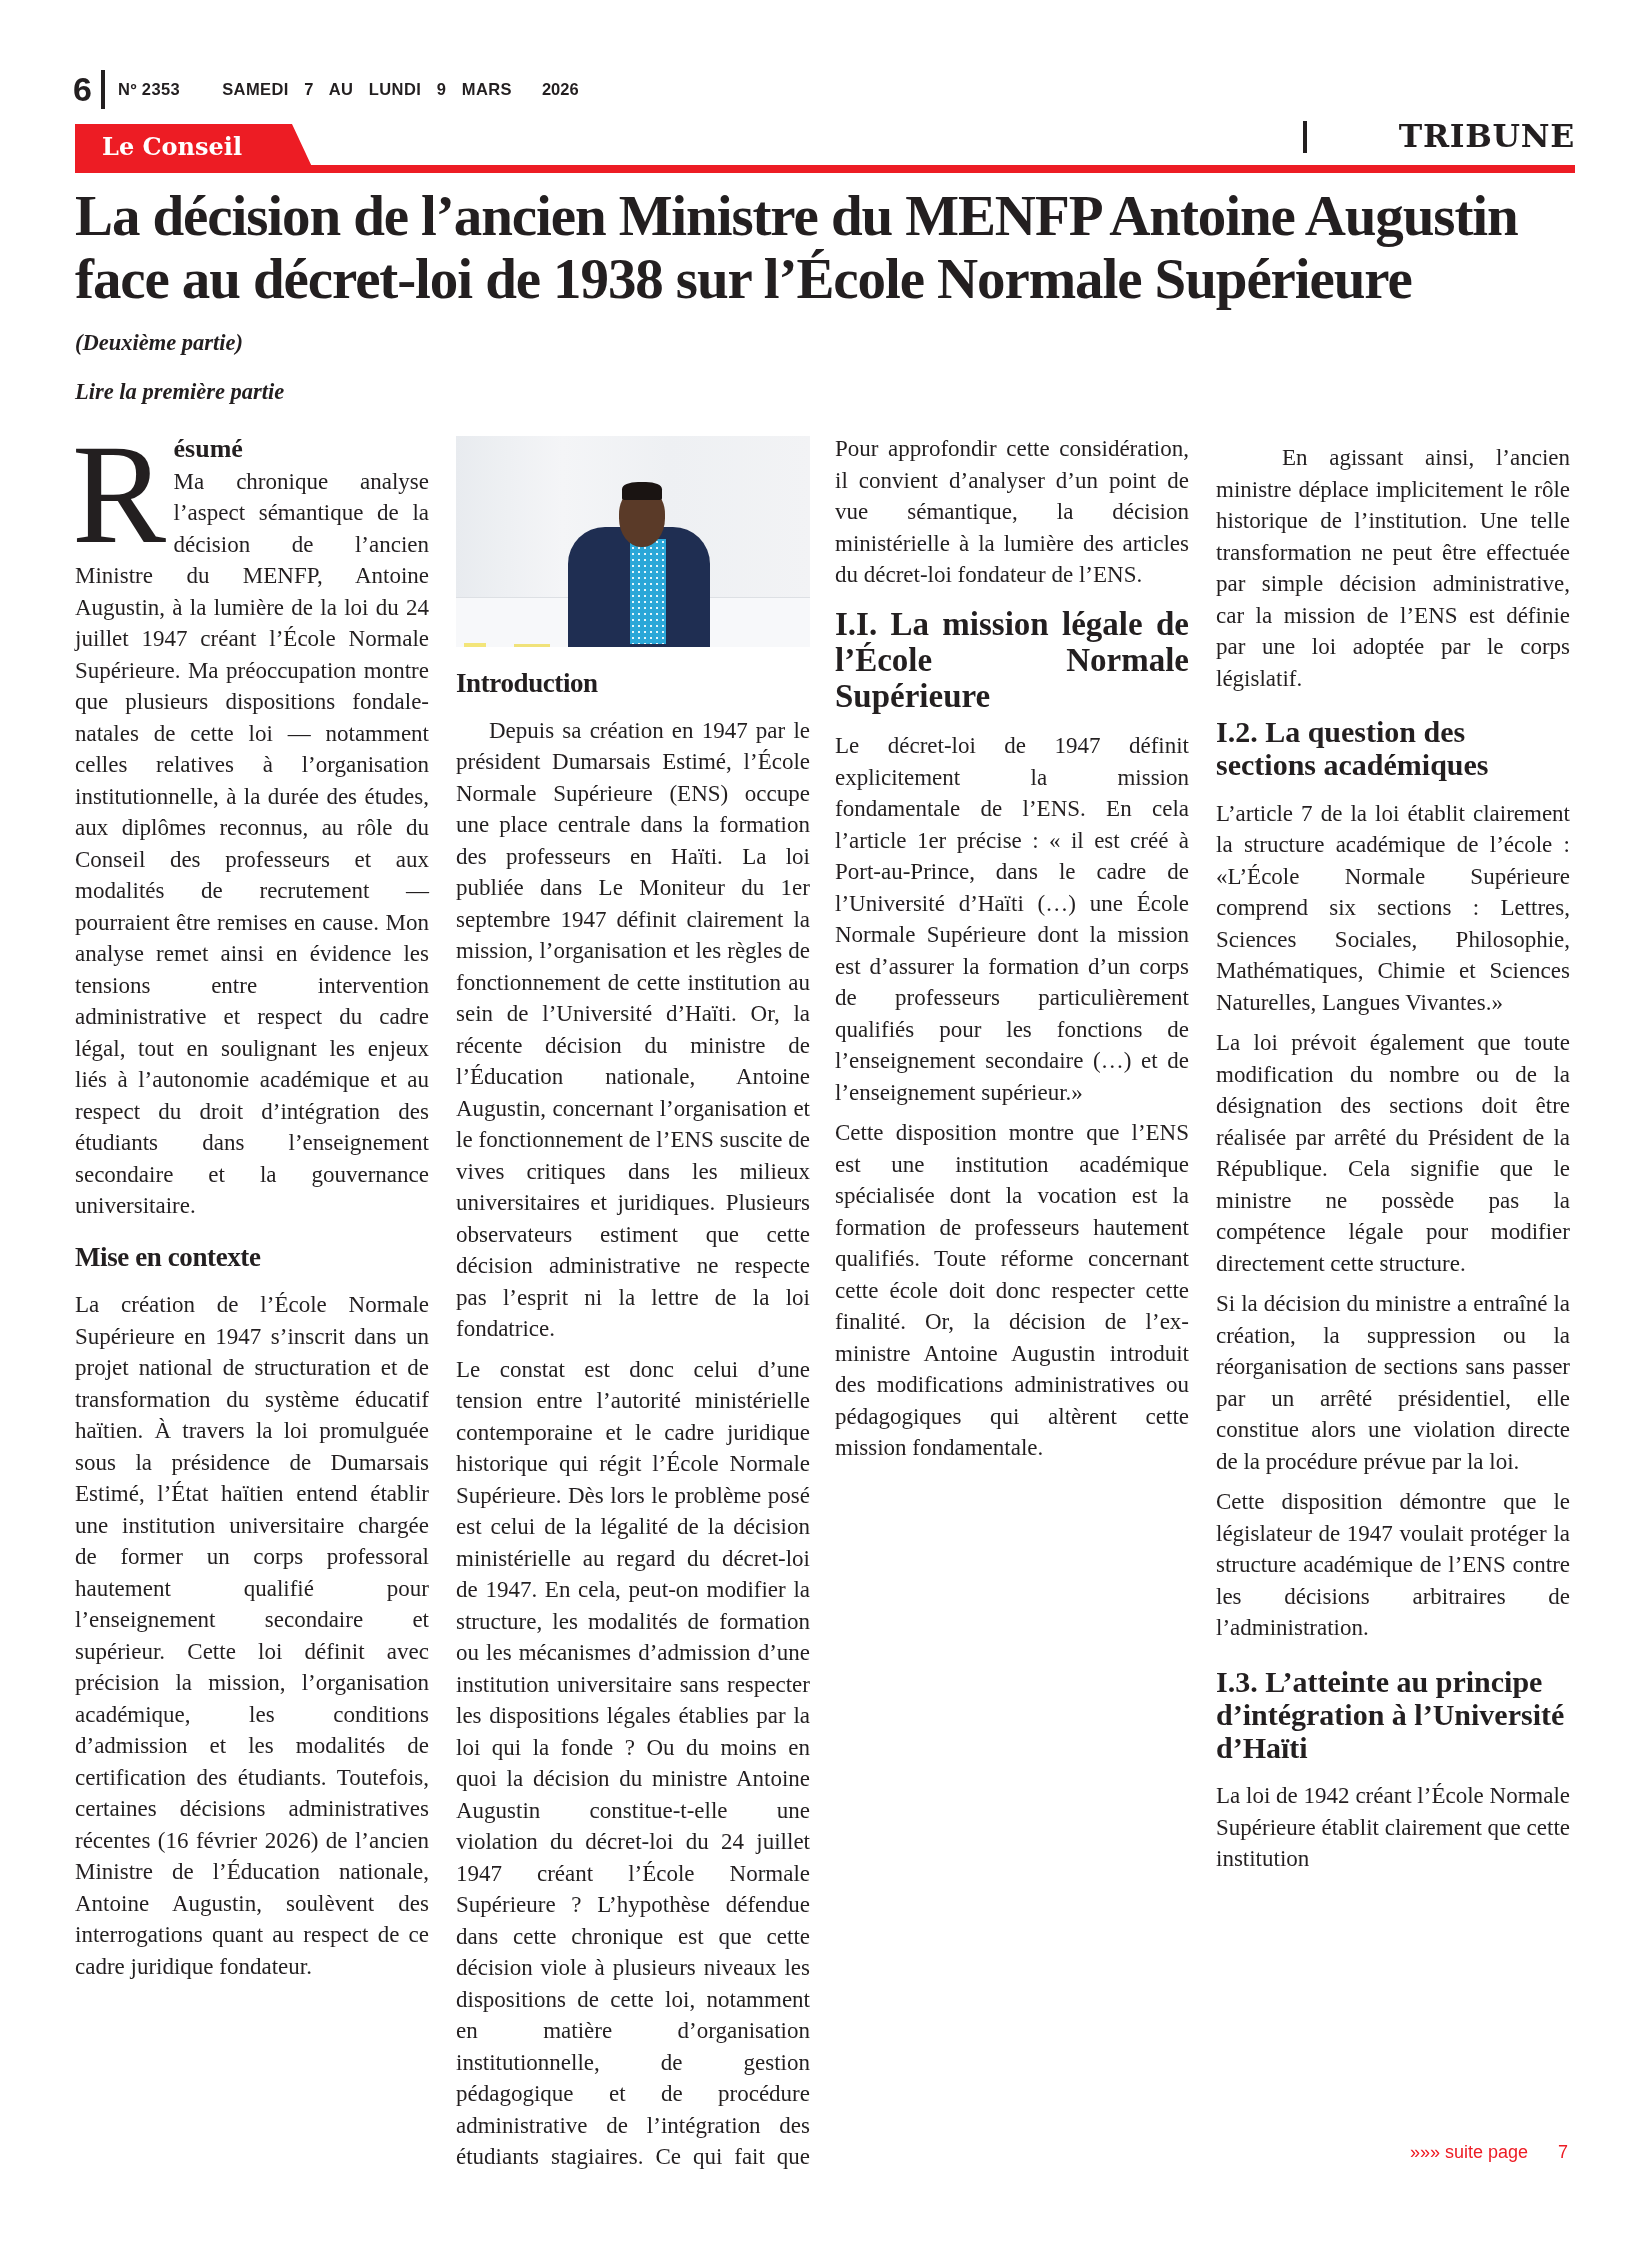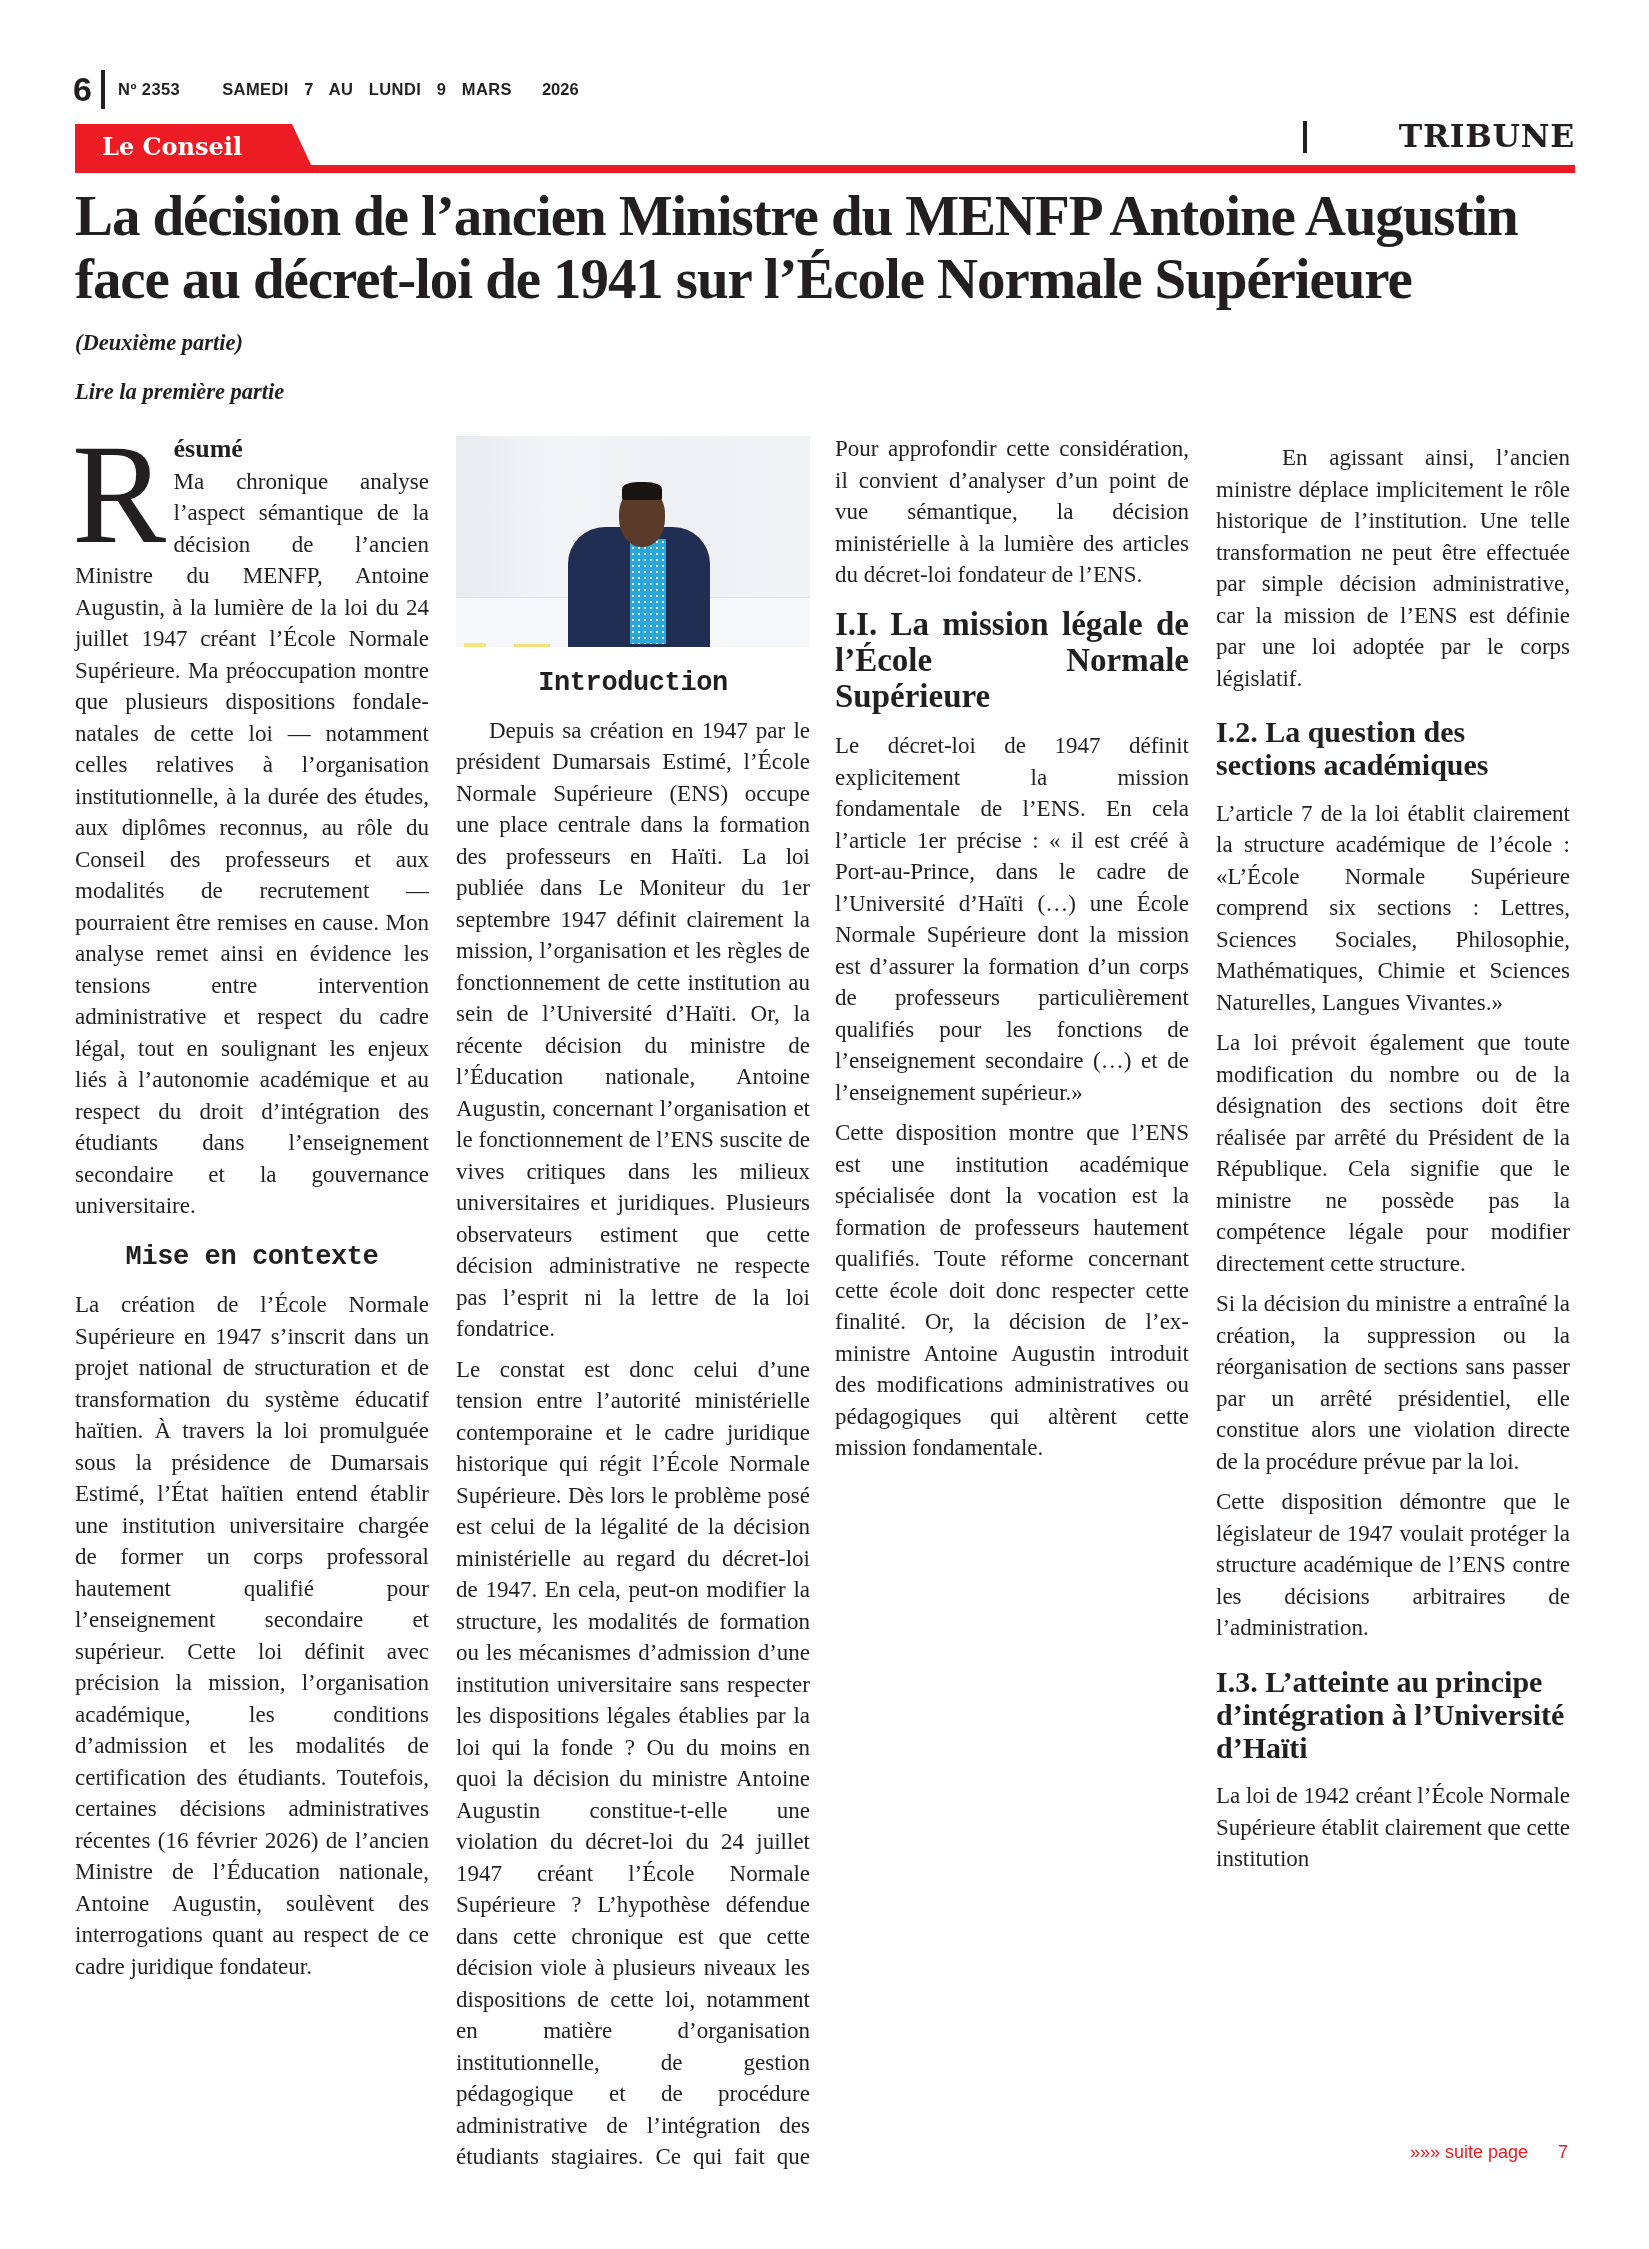--- a/index.html
+++ b/index.html
@@ -27,21 +27,21 @@
   .k1 { top:330px; } .k2 { top:379px; }
 
   
   .col { position:absolute; top:433px; width:354px; font-family:"Liberation Serif", serif; font-size:23px; line-height:31.5px; text-align:justify; }
   .c1 { left:75px; } .c2 { left:456px; } .c3 { left:835px; } .c4 { left:1216px; }
   .col p { margin:0 0 9px 0; hyphens:auto; }
   .indent { text-indent:33px; }
   .indent2 { text-indent:66px; }
   .dropcap { float:left; font-family:"Liberation Serif", serif; font-size:141px; line-height:112px; margin:4.5px 7.5px 0 -3px; height:117px; }
   .dropcap-head { font-weight:bold; font-size:26px; display:block; margin-bottom:1px; }
-  .h2 { font-family:Liberation Mono, monospace; font-weight:bold; font-size:27px; line-height:33px; margin:19.5px 0 15px 0; letter-spacing:-0.4px; text-align:center; }
+  .h2 { font-family:Liberation Serif, serif; font-weight:bold; font-size:27px; line-height:33px; margin:19.5px 0 15px 0; letter-spacing:-0.4px; text-align:left; }
   .h1cap { font-family:"Liberation Serif", serif; font-weight:bold; font-size:33px; line-height:36px; margin:19.5px 0 24px 0; text-align:justify; text-align-last:left; }
   .h3 { font-family:"Liberation Serif", serif; font-weight:bold; font-size:33px; line-height:36px; margin:15px 0 16.5px 0; text-align:justify; text-align-last:left; }
   .h3b { font-family:"Liberation Serif", serif; font-weight:bold; font-size:30px; line-height:33px; margin:21px 0 16.5px 0; text-align:left; }
 
   .photo { width:354px; height:211px; margin:3px 0 19.5px 0; position:relative; overflow:hidden;
            background:linear-gradient(90deg,#e8ebef 0%,#f4f5f7 30%,#eef0f3 60%,#f2f3f5 100%); }
   .photo .table { position:absolute; left:0; right:0; bottom:0; height:49px; background:#f7f8fa; border-top:0.7px solid #dde0e4; }
   .photo .jacket { position:absolute; left:112px; top:91px; width:142px; height:120px; background:#1f2e52; border-radius:37px 37px 0 0; }
   .photo .shirt { position:absolute; left:174px; top:103px; width:36px; height:105px; background:#2aa7d8;
                   background-image:radial-gradient(#e6f6fb 1.1px, transparent 1.5px); background-size:6px 6px; }
@@ -63,21 +63,21 @@
   <span class="date">SAMEDI 7 AU LUNDI 9 MARS</span>
   <span class="year">2026</span>
 </div>
 <div class="brand">
   <span>Le Conseil</span>
 </div>
 <div class="section-sep"></div>
 <div class="section-name">TRIBUNE</div>
 <div class="redrule"></div>
 
-<h1 class="title">La décision de l’ancien Ministre du MENFP Antoine Augustin face au décret-loi de 1941 sur l’École Normale Supérieure</h1>
+<h1 class="title">La décision de l’ancien Ministre du MENFP Antoine Augustin face au décret-loi de 1938 sur l’École Normale Supérieure</h1>
 <div class="kicker k1">(Deuxième partie)</div>
 <div class="kicker k2">Lire la première partie</div>
 
 <div class="col c1">
   <p>
     <span class="dropcap">R</span>
     <span class="dropcap-head">ésumé</span>
     <span>Ma chronique analyse l’aspect sémantique de la décision de l’ancien Ministre du MENFP, Antoine Augustin, à la lumière de la loi du 24 juillet 1947 créant l’École Normale Supérieure. Ma préoccupation montre que plusieurs dispositions fondale-natales de cette loi — notamment celles relatives à l’organisation institutionnelle, à la durée des études, aux diplômes reconnus, au rôle du Conseil des professeurs et aux modalités de recrutement — pourraient être remises en cause. Mon analyse remet ainsi en évidence les tensions entre intervention administrative et respect du cadre légal, tout en soulignant les enjeux liés à l’autonomie académique et au respect du droit d’intégration des étudiants dans l’enseignement secondaire et la gouvernance universitaire.</span>
   </p>
   <div class="h2">Mise en contexte</div>

